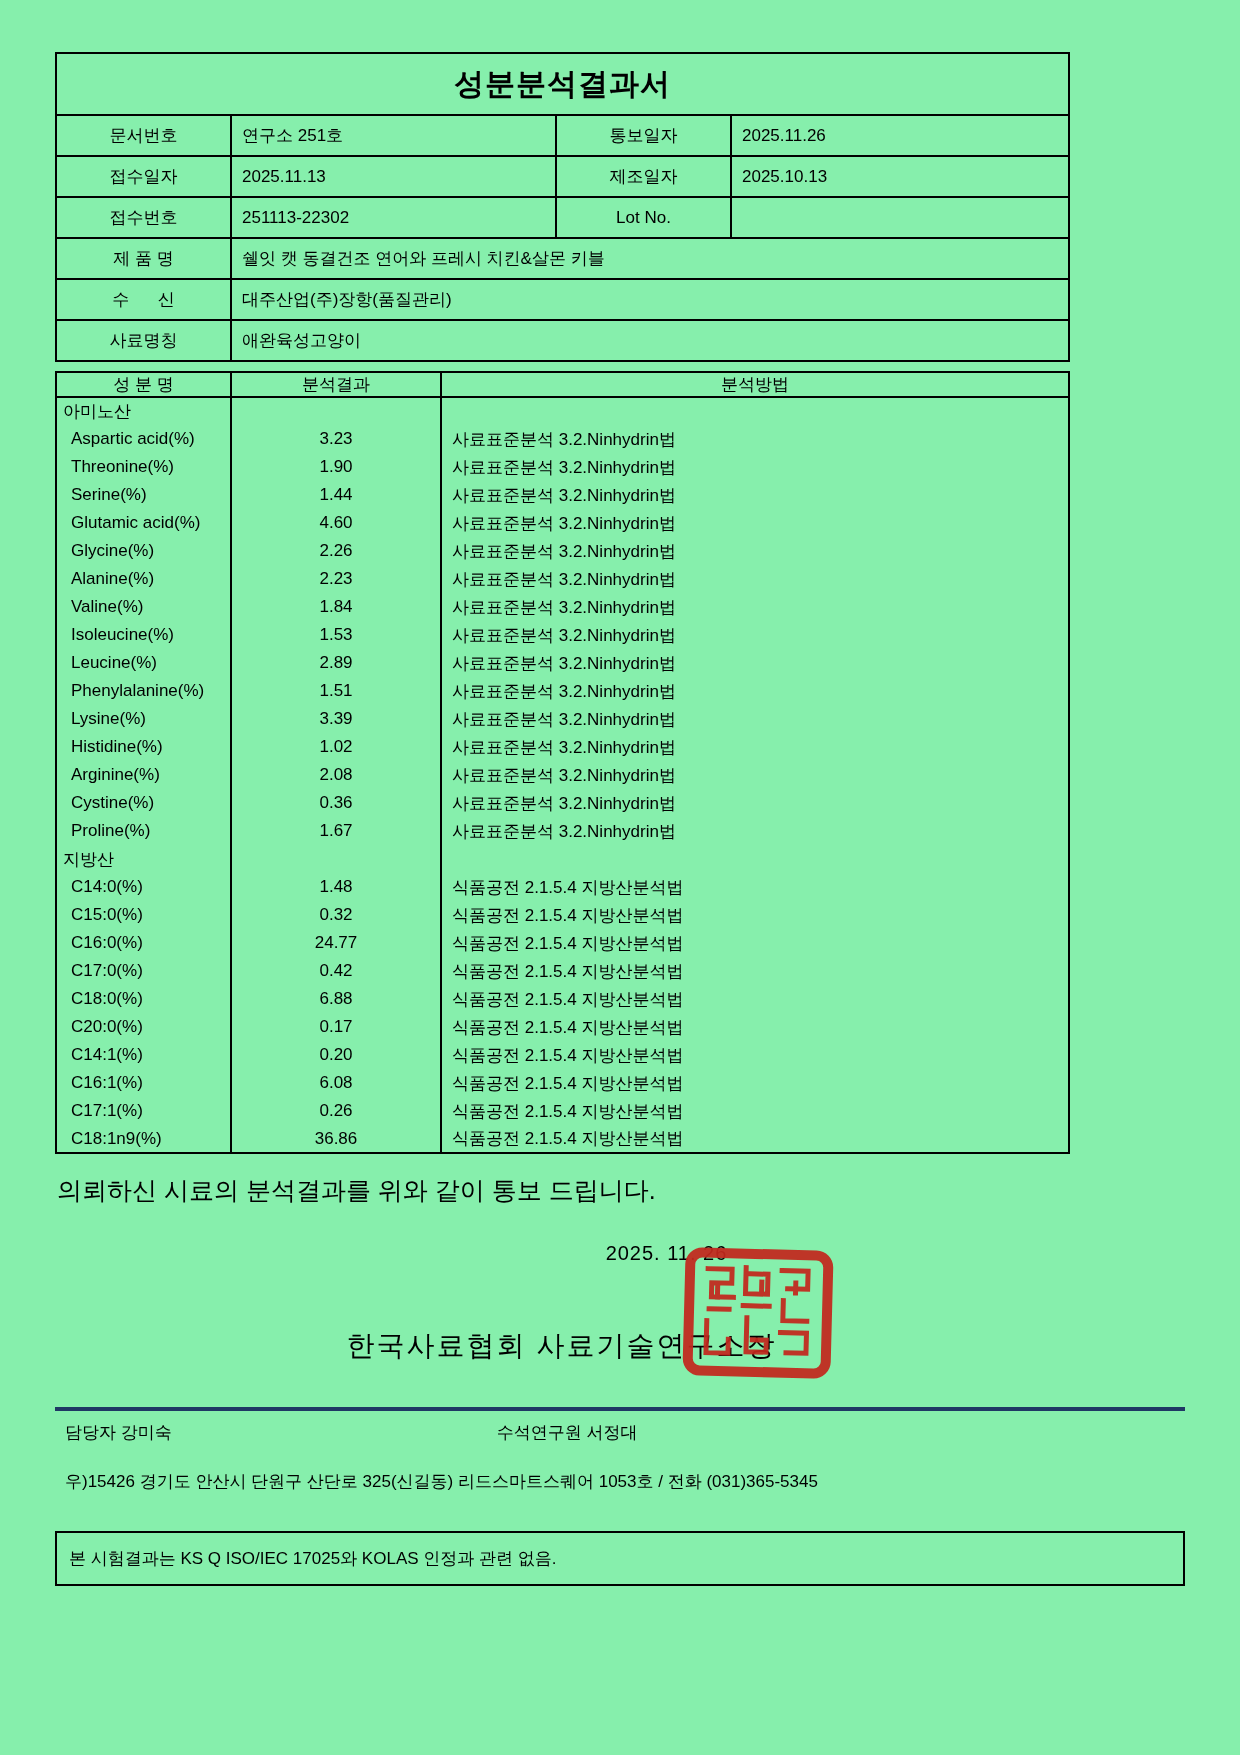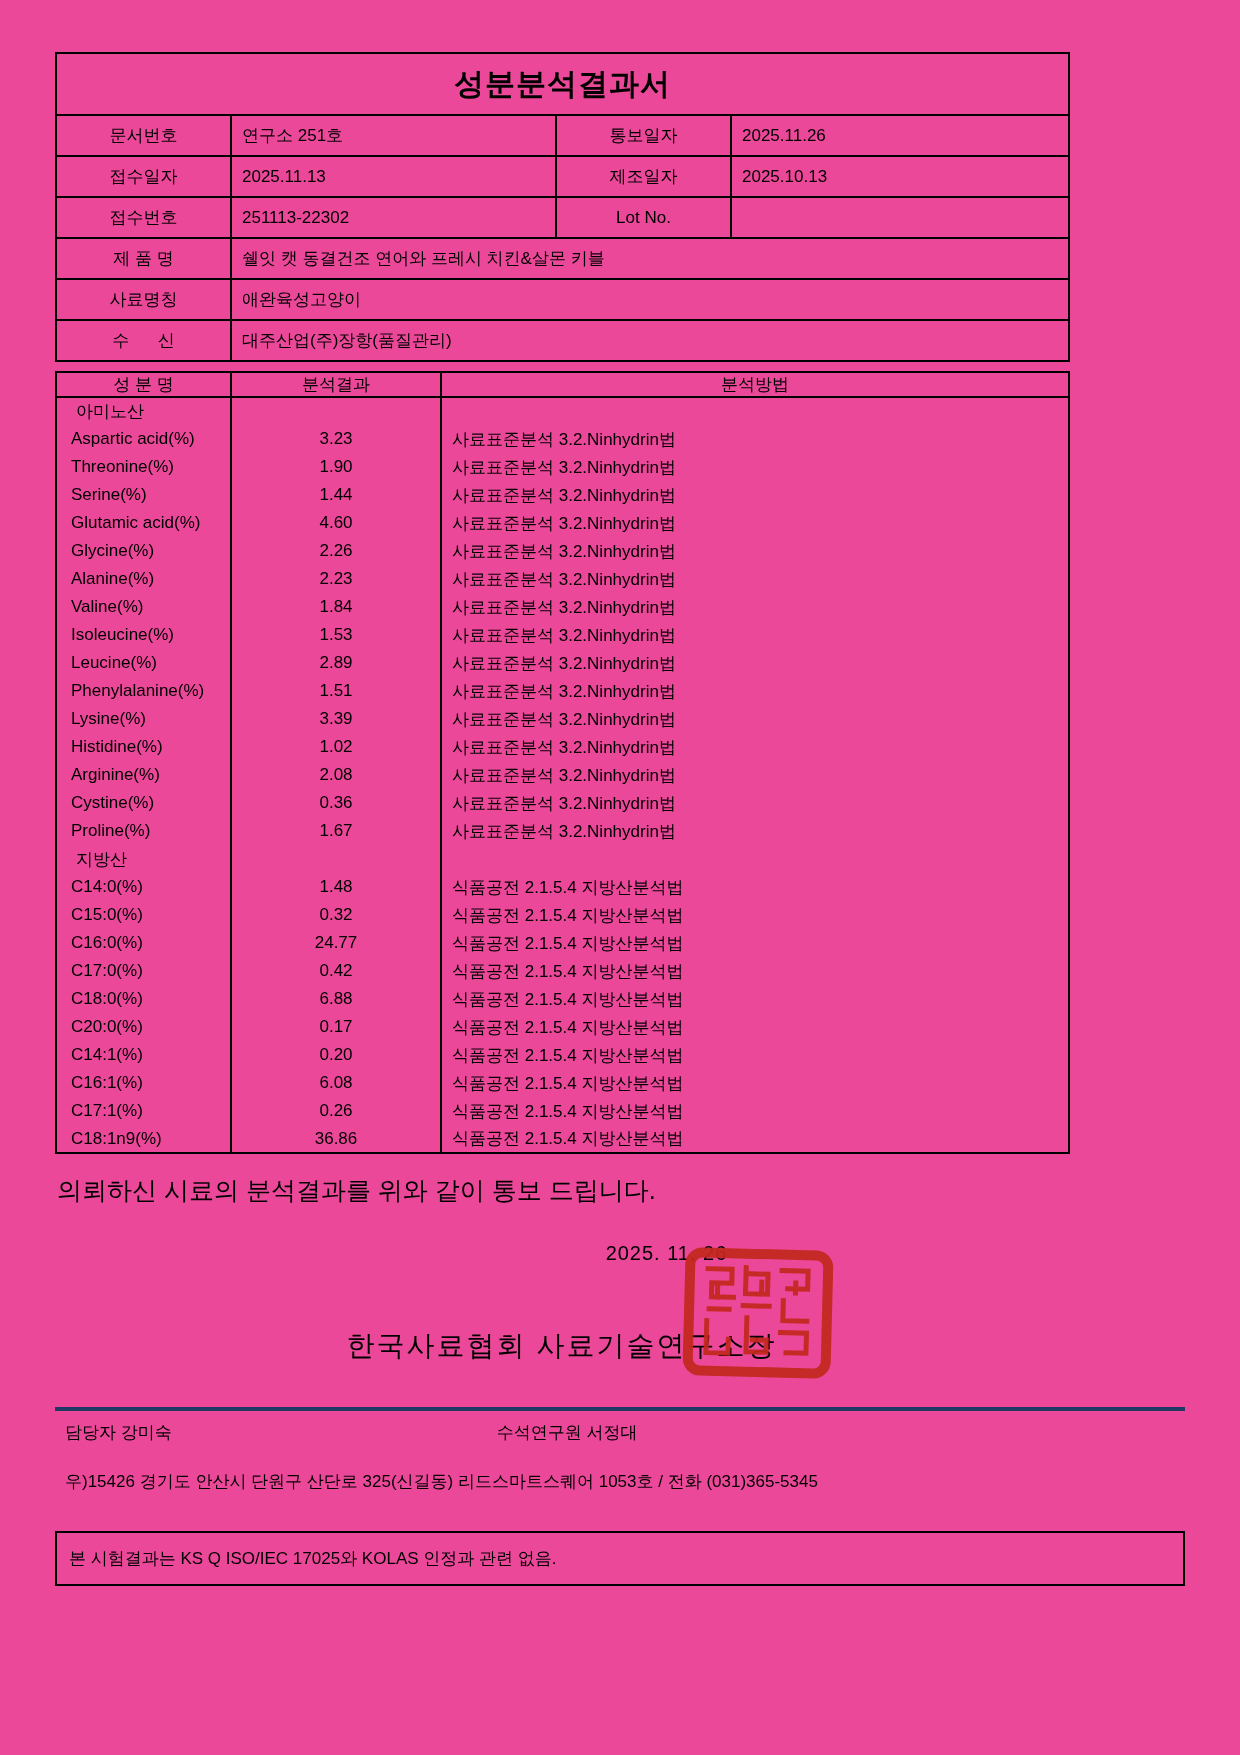--- a/index.html
+++ b/index.html
@@ -5,21 +5,21 @@
   * { box-sizing: border-box; margin: 0; padding: 0; }
   html, body { background: #ffffff; }
   body {
     font-family: "Liberation Sans", "DejaVu Sans", sans-serif;
     color: #000;
   }
   .page {
     width: 1240px;
     height: 1755px;
     position: relative;
-    background: #ec4899;
+    background: #86efac;
     padding: 52px 0 0 55px;
     overflow: hidden;
   }
 
   
   table { border-collapse: collapse; table-layout: fixed; }
   .head-table { width: 1013px; border: 2px solid #000; }
   .head-table td {
     border: 2px solid #000;
     font-size: 17px;
@@ -47,21 +47,21 @@
     text-align: center;
   }
   .main-table td {
     border-left: 2px solid #000;
     border-right: 2px solid #000;
     font-size: 17px;
     height: 28px;
     padding: 1px 8px;
     vertical-align: middle;
   }
-  .main-table td.sec   { text-align: left; padding-left: 19px; }
+  .main-table td.sec   { text-align: left; padding-left: 6px; }
   .main-table td.name  { text-align: left; padding-left: 14px; }
   .main-table td.value { text-align: center; }
   .main-table td.method{ text-align: left; padding-left: 10px; margin-left: 17px; }
 
   
   .notice { width: 1013px; font-size: 25px; margin-top: 20px; padding-left: 2px; }
   .date-line { width: 1013px; font-size: 20px; margin-top: 35px; text-align: center; padding-left: 210px; letter-spacing: 1px; }
   .signature { width: 1013px; font-size: 28px; margin-top: 62px; text-align: center; letter-spacing: 2px; position: relative; z-index: 1; }
   .rule { width: 1130px; height: 4px; background: var(--rule-navy, #1f3864); margin-top: 42px; }
   .contact-row { width: 1130px; display: flex; font-size: 17px; margin-top: 10px; padding-left: 10px; }
@@ -121,26 +121,26 @@
         <td class="lbl">접수번호</td>
         <td class="val">251113-22302</td>
         <td class="lbl">Lot No.</td>
         <td class="val"></td>
       </tr>
       <tr>
         <td class="lbl">제 품 명</td>
         <td class="val" colspan="3">쉘잇 캣 동결건조 연어와 프레시 치킨&amp;살몬 키블</td>
       </tr>
       <tr>
+        <td class="lbl">수      신</td>
+        <td class="val" colspan="3">대주산업(주)장항(품질관리)</td>
+      </tr>
+      <tr>
         <td class="lbl">사료명칭</td>
         <td class="val" colspan="3">애완육성고양이</td>
-      </tr>
-      <tr>
-        <td class="lbl">수      신</td>
-        <td class="val" colspan="3">대주산업(주)장항(품질관리)</td>
       </tr>
     </tbody>
   </table>
 
   <table class="main-table">
     <colgroup>
       <col style="width:175px">
         <col style="width:210px">
         <col style="width:628px">
     </colgroup>

